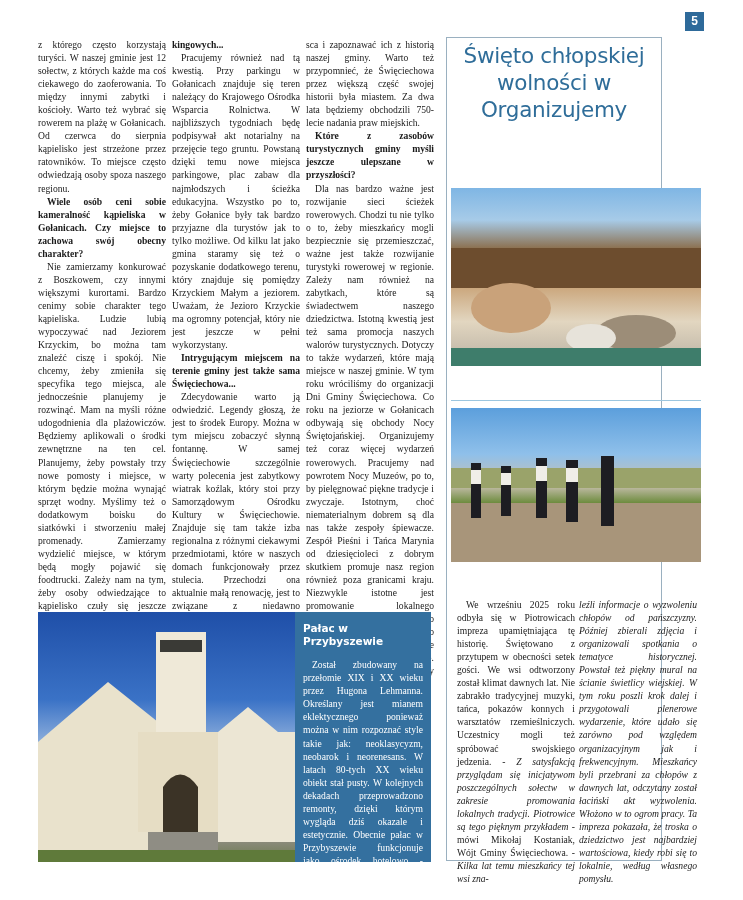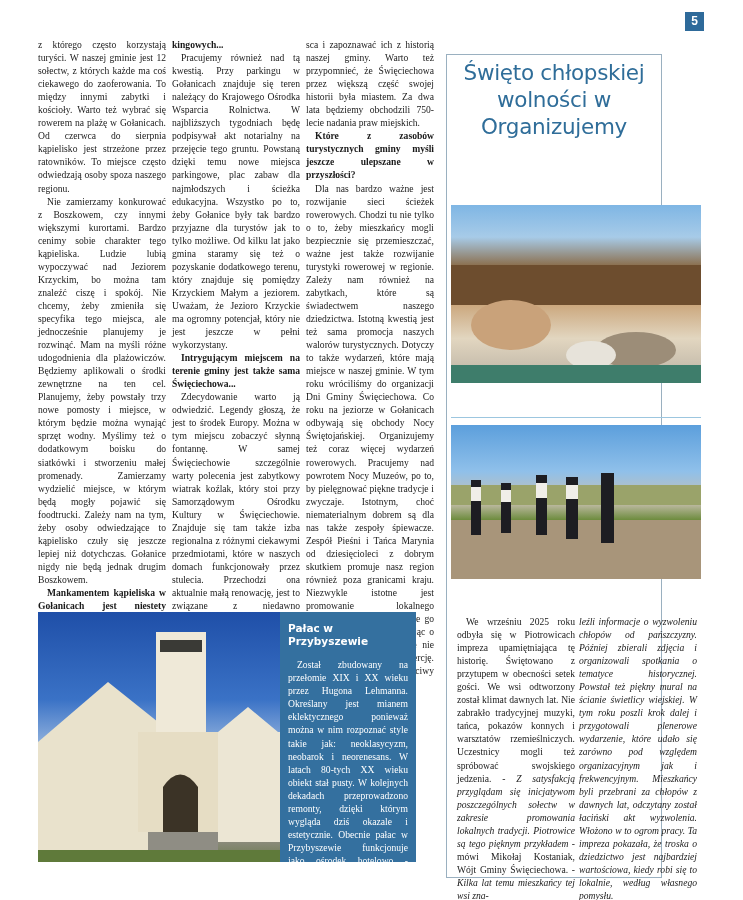--- a/index.html
+++ b/index.html
@@ -18,21 +18,21 @@
   }
   .col p { text-indent: 9px; }
   .col p.q { font-weight: bold; }
   .col p.cont { text-indent: 0; }
   #col1 { left: 38px; }
   #col2 { left: 172px; }
   #col3 { left: 306px; }
 
   
   .side-box {
-    position: absolute; left: 446px; top: 54px; width: 216px; height: 824px;
+    position: absolute; left: 446px; top: 37px; width: 216px; height: 824px;
     border: 1.5px solid #9ab0c0; background: #fff;
   }
   .side-title {
     margin-top: 4px; text-align: center; color: #2f6d99;
     font-family: "DejaVu Sans", sans-serif; font-size: 21.5px; line-height: 27px; letter-spacing: -0.3px;
   }
   .side-lead {
     margin: 6px 10px 0 10px; text-align: center; font-weight: bold;
     font-size: 11.8px; line-height: 15.2px;
   }
@@ -59,37 +59,38 @@
   .side-col.right { left: 132px; font-style: italic; }
   .side-col p { text-indent: 9px; }
   .side-col .it { font-style: italic; margin-top: 17px; }
 
   
   .palace-photo {
     position: absolute; left: 38px; top: 612px; width: 260px; height: 250px; overflow: hidden;
     background: linear-gradient(180deg,#1f4fa8 0%,#3a72c6 35%,#9ab8df 55%,#d8d0bc 60%,#e8e2d2 80%,#8a8a7a 92%,#6a7a4a 100%);
   }
   .palace-box {
-    position: absolute; left: 280px; top: 612px; width: 136px; height: 250px;
+    position: absolute; left: 295px; top: 612px; width: 136px; height: 250px;
     background: #34709f; color: #fff; padding: 10px 8px;
   }
   .palace-title {
     font-family: "DejaVu Sans", sans-serif; font-weight: bold; font-size: 10.5px; line-height: 13px; margin-bottom: 10px;
   }
   .palace-text {
     font-size: 9.6px; line-height: 13.1px; text-align: justify; text-indent: 9px;
   }
 </style>
 </head>
 <body>
 
 <div class="page-num">5</div>
 
 <div class="col" id="col1">
   <p class="cont">z którego często korzystają turyści. W naszej gminie jest 12 sołectw, z których każde ma coś ciekawego do zaoferowania. To między innymi zabytki i kościoły. Warto też wybrać się rowerem na plażę w Gołanicach. Od czerwca do sierpnia kąpielisko jest strzeżone przez ratowników. To miejsce często odwiedzają osoby spoza naszego regionu.</p>
+  <p class="q">Wiele osób ceni sobie kameralność kąpieliska w Gołanicach. Czy miejsce to zachowa swój obecny charakter?</p>
   <p>Nie zamierzamy konkurować z Boszkowem, czy innymi większymi kurortami. Bardzo cenimy sobie charakter tego kąpieliska. Ludzie lubią wypoczywać nad Jeziorem Krzyckim, bo można tam znaleźć ciszę i spokój. Nie chcemy, żeby zmieniła się specyfika tego miejsca, ale jednocześnie planujemy je rozwinąć. Mam na myśli różne udogodnienia dla plażowiczów. Będziemy aplikowali o środki zewnętrzne na ten cel. Planujemy, żeby powstały trzy nowe pomosty i miejsce, w którym będzie można wynająć sprzęt wodny. Myślimy też o dodatkowym boisku do siatkówki i stworzeniu małej promenady. Zamierzamy wydzielić miejsce, w którym będą mogły pojawić się foodtrucki. Zależy nam na tym, żeby osoby odwiedzające to kąpielisko czuły się jeszcze lepiej niż dotychczas. Gołanice nigdy nie będą jednak drugim Boszkowem.</p>
   <p class="q">Mankamentem kąpieliska w Gołanicach jest niestety niewielka liczba miejsc par-</p>
 </div>
 
 <div class="col" id="col2">
   <p class="q cont">kingowych...</p>
   <p>Pracujemy również nad tą kwestią. Przy parkingu w Gołanicach znajduje się teren należący do Krajowego Ośrodka Wsparcia Rolnictwa. W najbliższych tygodniach będę podpisywał akt notarialny na przejęcie tego gruntu. Powstaną dzięki temu nowe miejsca parkingowe, plac zabaw dla najmłodszych i ścieżka edukacyjna. Wszystko po to, żeby Gołanice były tak bardzo przyjazne dla turystów jak to tylko możliwe. Od kilku lat jako gmina staramy się też o pozyskanie dodatkowego terenu, który znajduje się pomiędzy Krzyckiem Małym a jeziorem. Uważam, że Jezioro Krzyckie ma ogromny potencjał, który nie jest jeszcze w pełni wykorzystany.</p>
   <p class="q">Intrygującym miejscem na terenie gminy jest także sama Święciechowa...</p>
   <p>Zdecydowanie warto ją odwiedzić. Legendy głoszą, że jest to środek Europy. Można w tym miejscu zobaczyć słynną fontannę. W samej Święciechowie szczególnie warty polecenia jest zabytkowy wiatrak koźlak, który stoi przy Samorządowym Ośrodku Kultury w Święciechowie. Znajduje się tam także izba regionalna z różnymi ciekawymi przedmiotami, które w naszych domach funkcjonowały przez stulecia. Przechodzi ona aktualnie małą renowację, jest to związane z niedawno zakończonym remontem naszego zabytkowego wiatraka. Mamy też nadzieję powrócić do tradycji Nocy Muzeów, żeby otwierać dla mieszkańców ciekawe miej-</p>
 </div>

